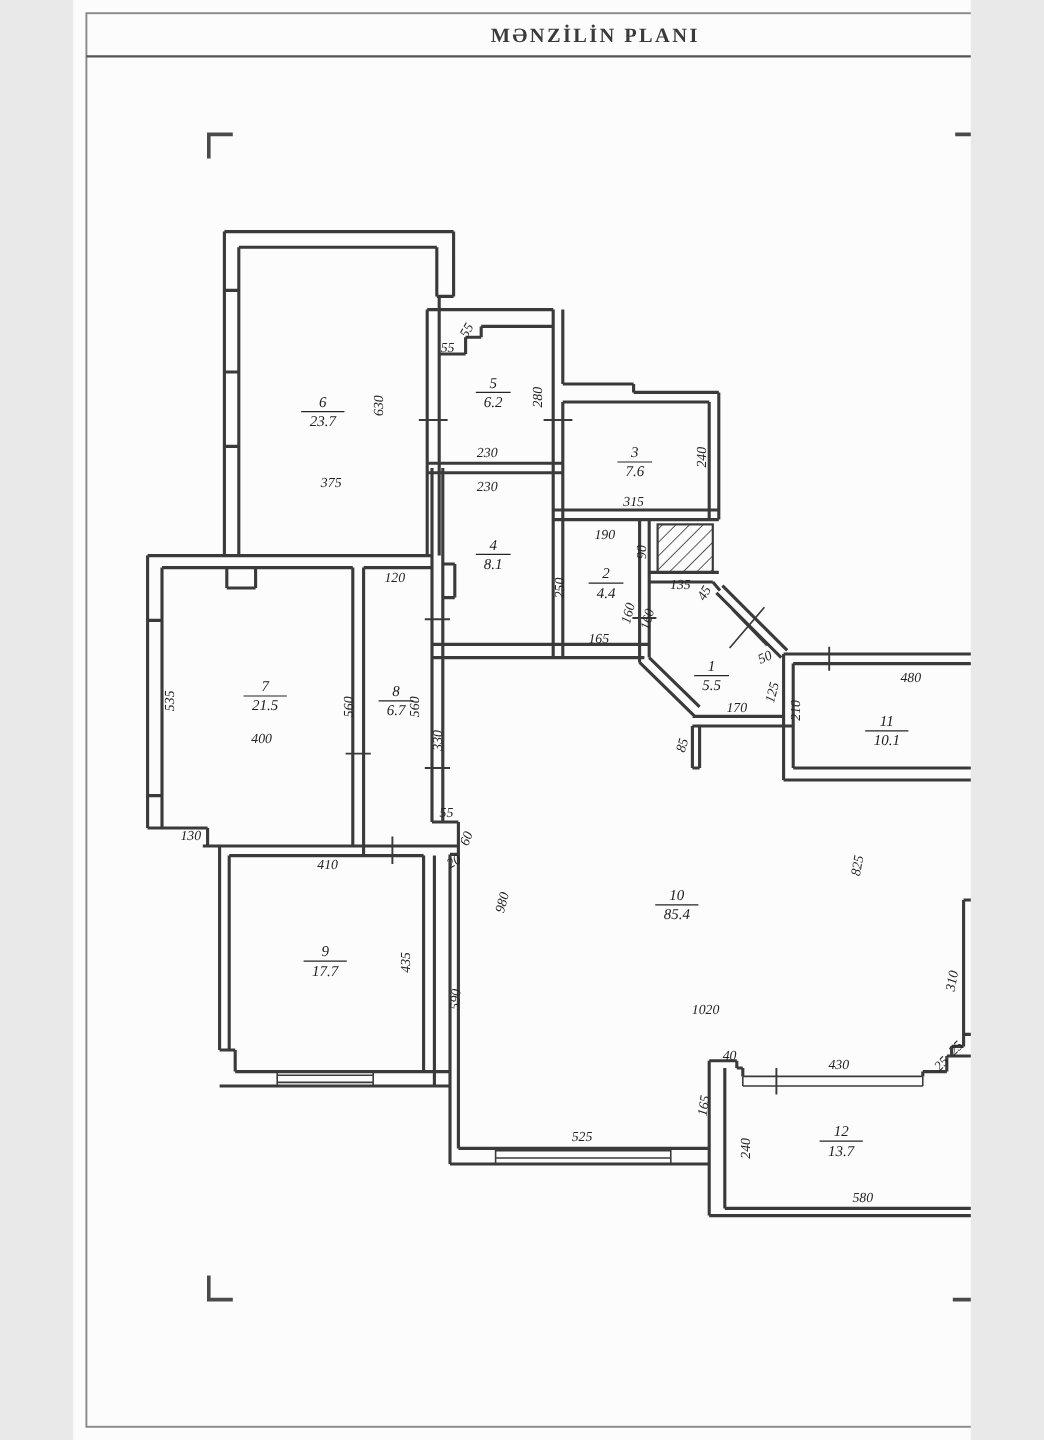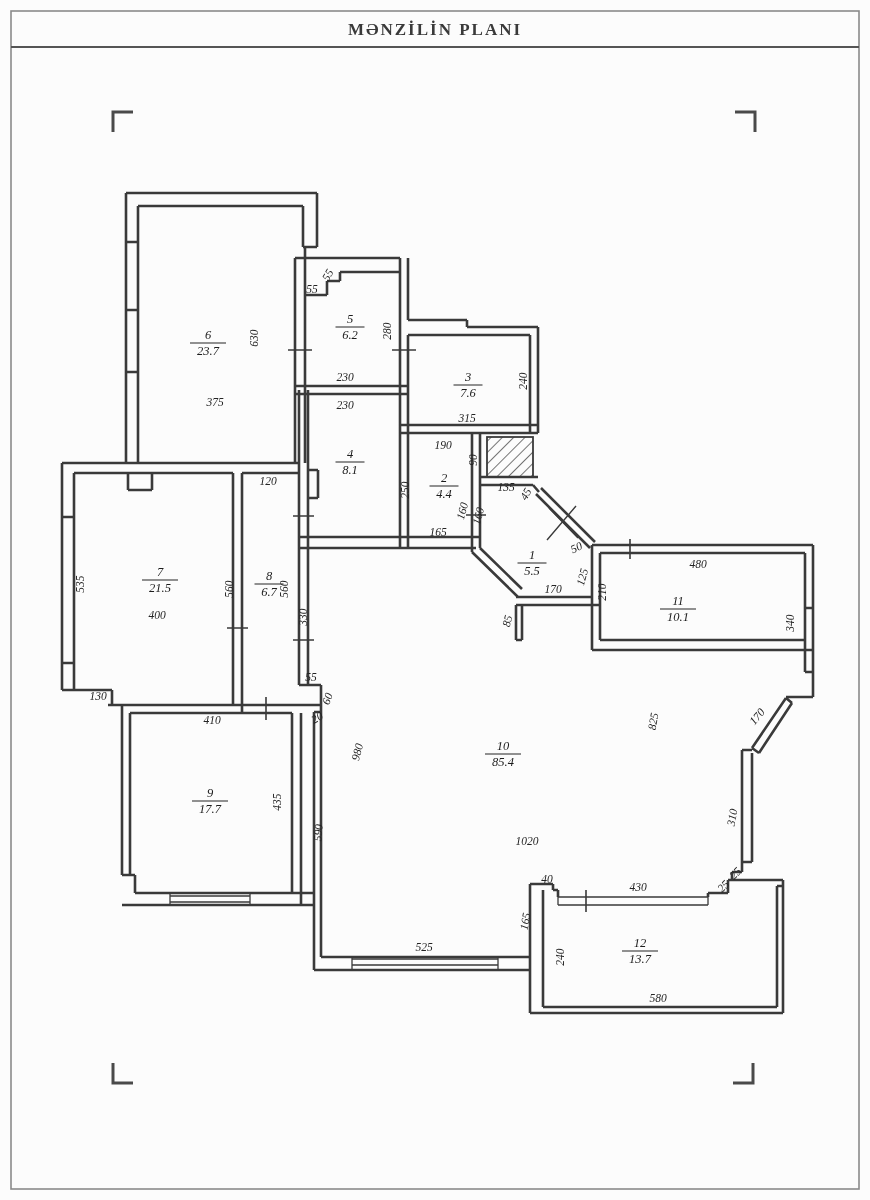--- a/index.html
+++ b/index.html
@@ -1,16 +1,16 @@
 <!DOCTYPE html>
 <html><head>
 <meta charset="utf-8">
 <style>
   html,body{margin:0;padding:0;background:#e9e9e9;}
-  .page{position:relative;width:870px;height:1200px;margin:0 auto;background:#fcfcfc;
+  .page{position:relative;width:748px;height:1200px;margin:0 auto;background:#fcfcfc;
         font-family:"Liberation Serif",serif;overflow:hidden;}
   svg{display:block;}
   .title-text{font:700 17px "Liberation Serif",serif;letter-spacing:2px;fill:#3a3a3a;}
   .dim{font:italic 11.5px "Liberation Serif",serif;fill:#242424;}
   .room-txt{font:italic 12.5px "Liberation Serif",serif;fill:#1c1c1c;}
 </style>
 </head>
 <body>
 
 <div class="page">

